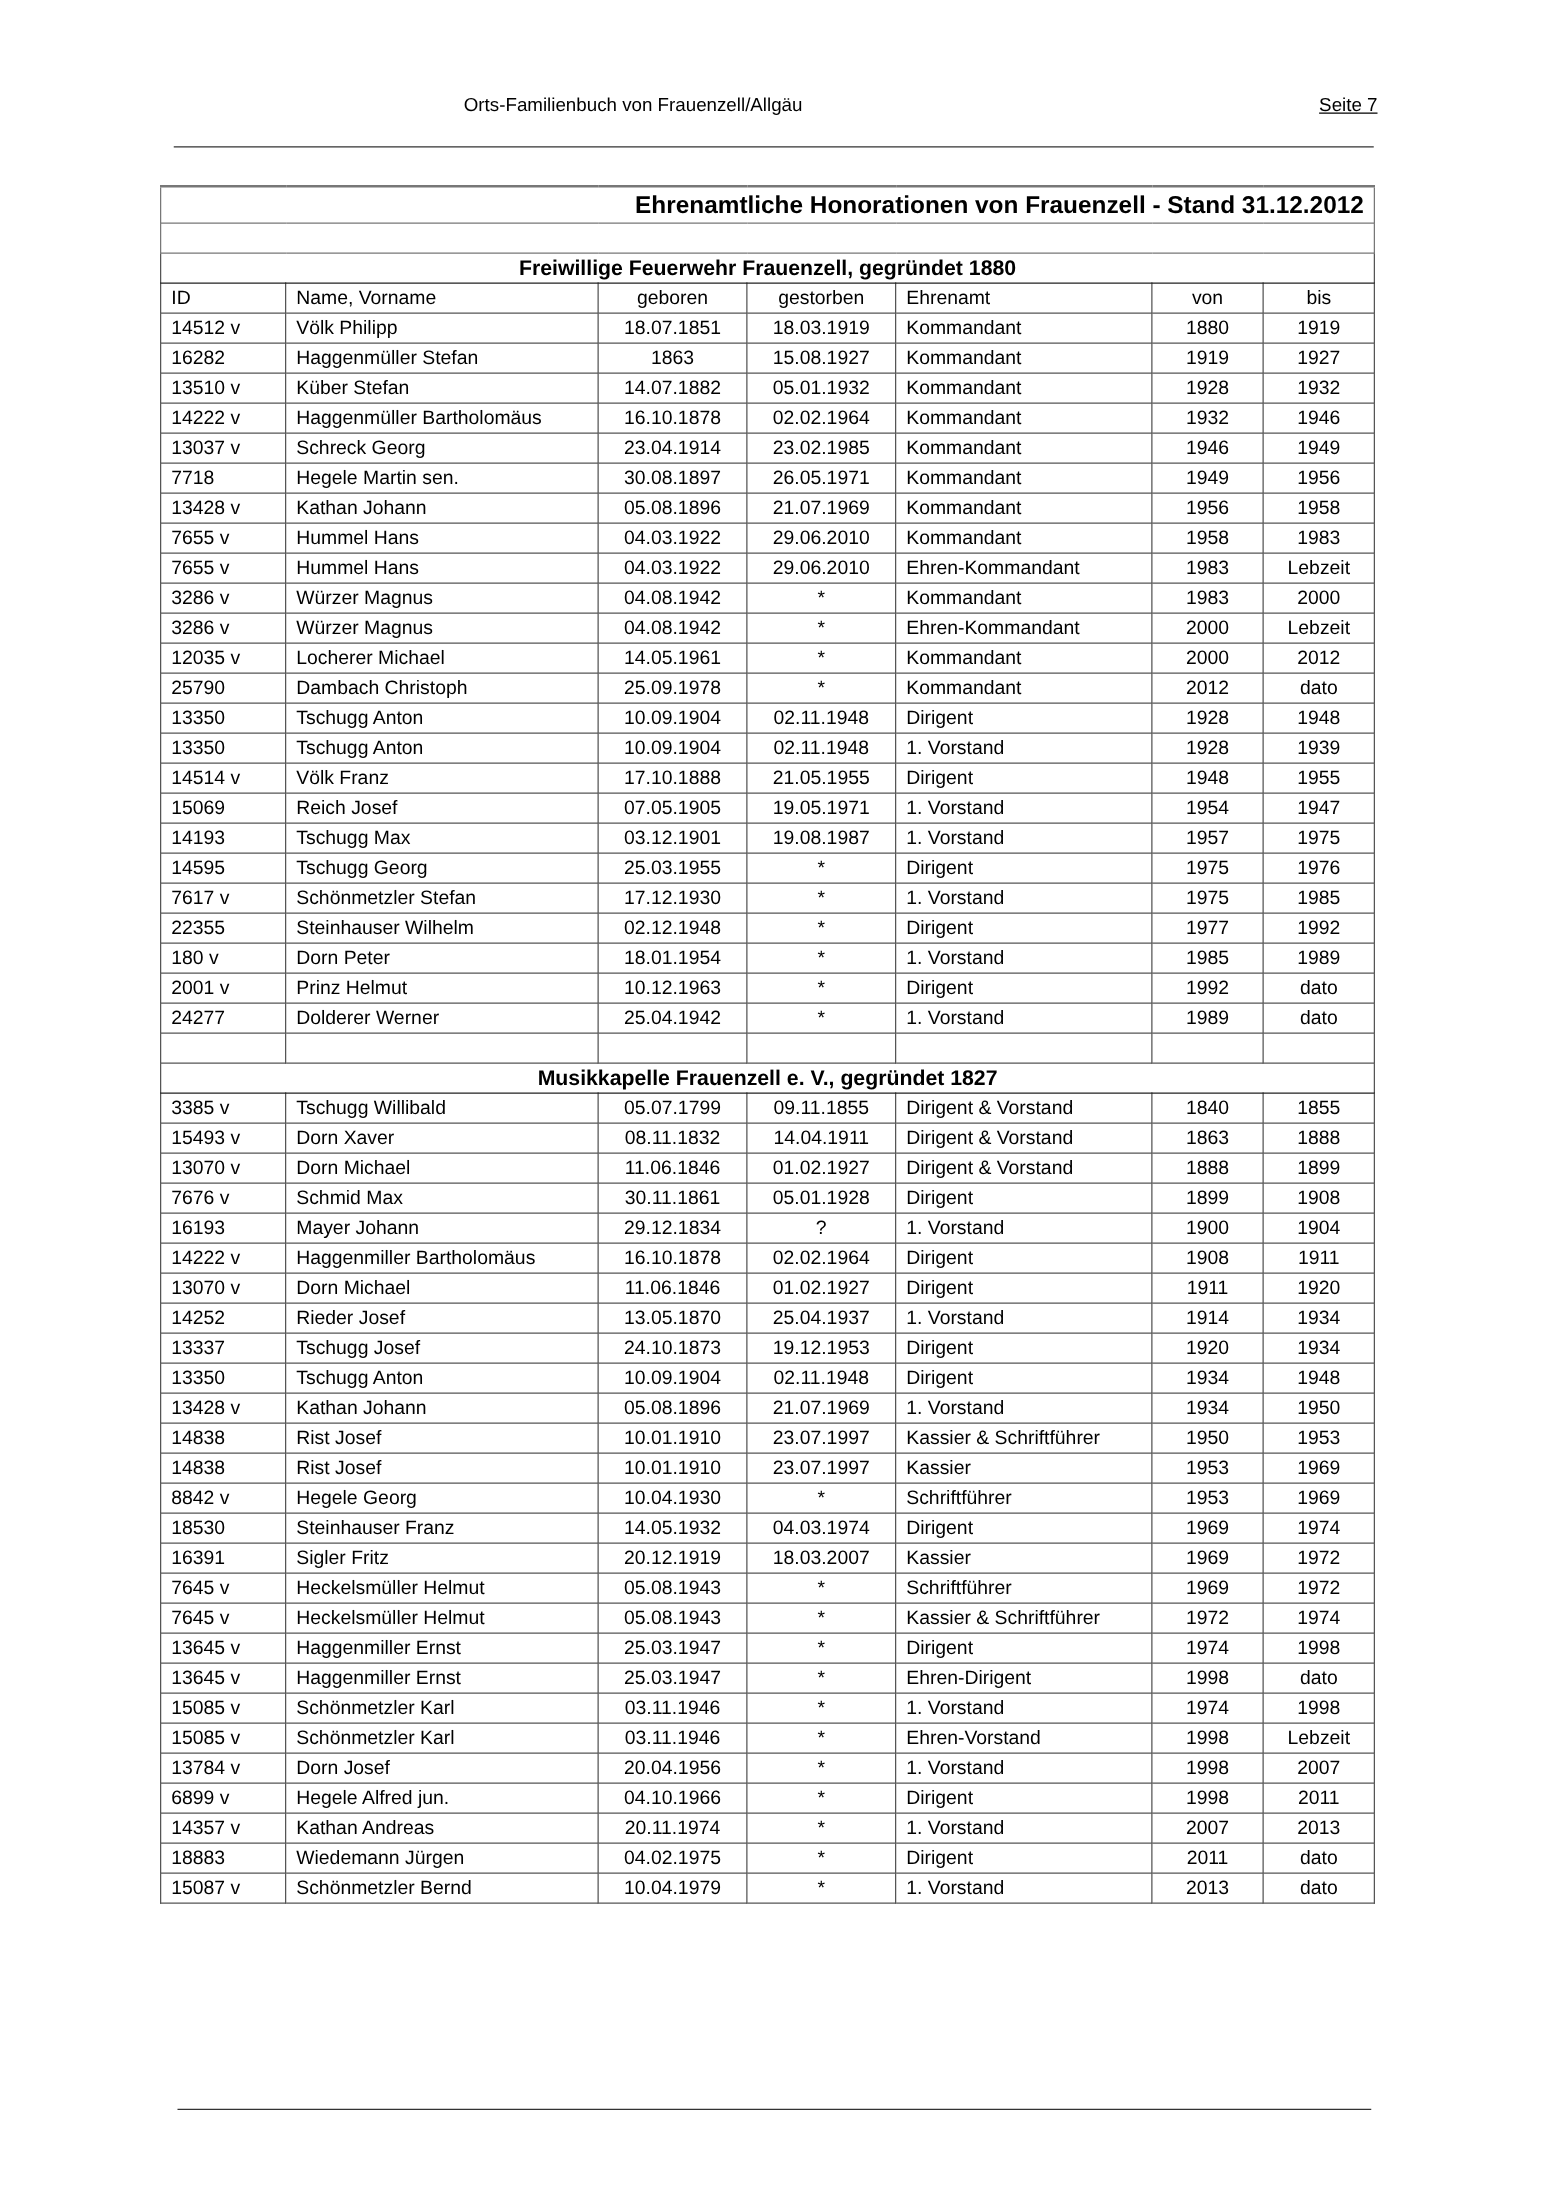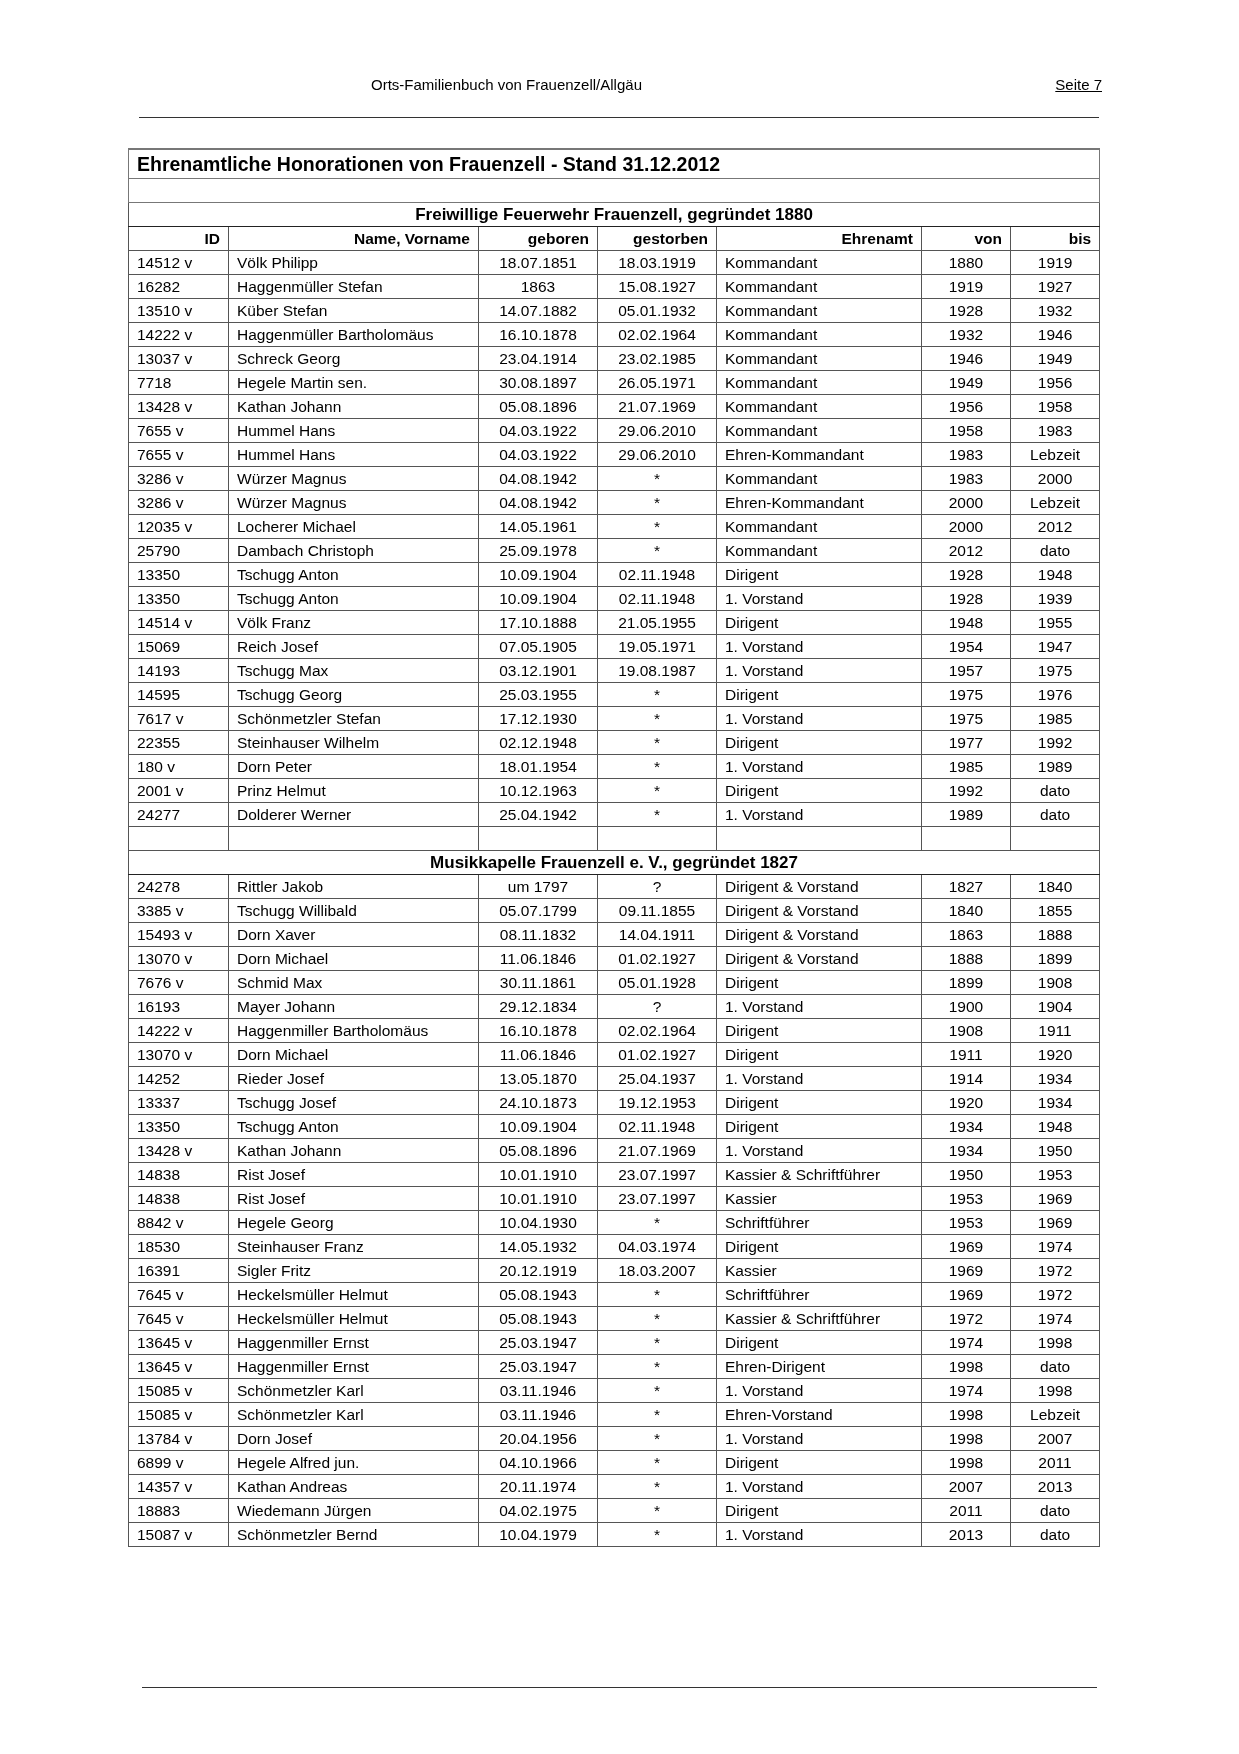--- a/index.html
+++ b/index.html
@@ -5,24 +5,24 @@
   html, body { margin: 0; padding: 0; background: #ffffff; }
   body { width: 1239px; height: 1754px; position: relative; font-family: "Liberation Sans", sans-serif; color: #000; }
   .page-header { position: absolute; top: 76px; left: 0; width: 1239px; height: 22px; font-size: 15px; }
   .page-header .title { position: absolute; left: 0; width: 1013px; text-align: center; top: 0; }
   .page-header .pageno { position: absolute; right: 137px; top: 0; text-decoration: underline; }
   .rule { position: absolute; left: 139px; width: 960px; height: 0; border-top: 1px solid #333; }
   .rule.top { top: 117px; }
   .rule.bottom { top: 1687px; left: 142px; width: 955px; }
   table.honor { position: absolute; top: 148px; left: 128px; width: 971px; border-collapse: collapse; table-layout: fixed; font-size: 15.5px; }
   table.honor td { border: 1px solid #555; padding: 0 8px; height: 23px; line-height: 23px; white-space: nowrap; overflow: hidden; }
-  table.honor tr.title-row td { height: 28px; font-weight: bold; font-size: 19.5px; text-align: left; border-color: #777; border-width: 2px 1px 1px 1px; }
+  table.honor tr.title-row td { height: 28px; font-weight: bold; font-size: 19.5px; text-align: right; border-color: #777; border-width: 2px 1px 1px 1px; }
   table.honor tr.blank-row td { height: 23px; border-color: #777; }
   table.honor tr.section-row td { height: 22px; font-weight: bold; font-size: 17px; text-align: center; border-bottom-color: #222; }
-  table.honor tr.head-row td { font-weight: bold; text-align: right; }
+  table.honor tr.head-row td { font-weight: normal; }
   .c { text-align: center; }
   .l { text-align: left; }
 </style>
 </head>
 <body>
 
 <div class="page-header">
   <span class="title">Orts-Familienbuch von Frauenzell/Allgäu</span>
   <span class="pageno">Seite 7</span>
 </div>
@@ -279,29 +279,20 @@
         <td class="c"></td>
         <td class="c"></td>
         <td class="l"></td>
         <td class="c"></td>
         <td class="c"></td>
       </tr>
       <tr class="section-row">
         <td colspan="7">Musikkapelle Frauenzell e. V., gegründet 1827</td>
       </tr>
       <tr>
-        <td class="l">24278</td>
-        <td class="l">Rittler Jakob</td>
-        <td class="c">um 1797</td>
-        <td class="c">?</td>
-        <td class="l">Dirigent &amp; Vorstand</td>
-        <td class="c">1827</td>
-        <td class="c">1840</td>
-      </tr>
-      <tr>
         <td class="l">3385 v</td>
         <td class="l">Tschugg Willibald</td>
         <td class="c">05.07.1799</td>
         <td class="c">09.11.1855</td>
         <td class="l">Dirigent &amp; Vorstand</td>
         <td class="c">1840</td>
         <td class="c">1855</td>
       </tr>
       <tr>
         <td class="l">15493 v</td>

